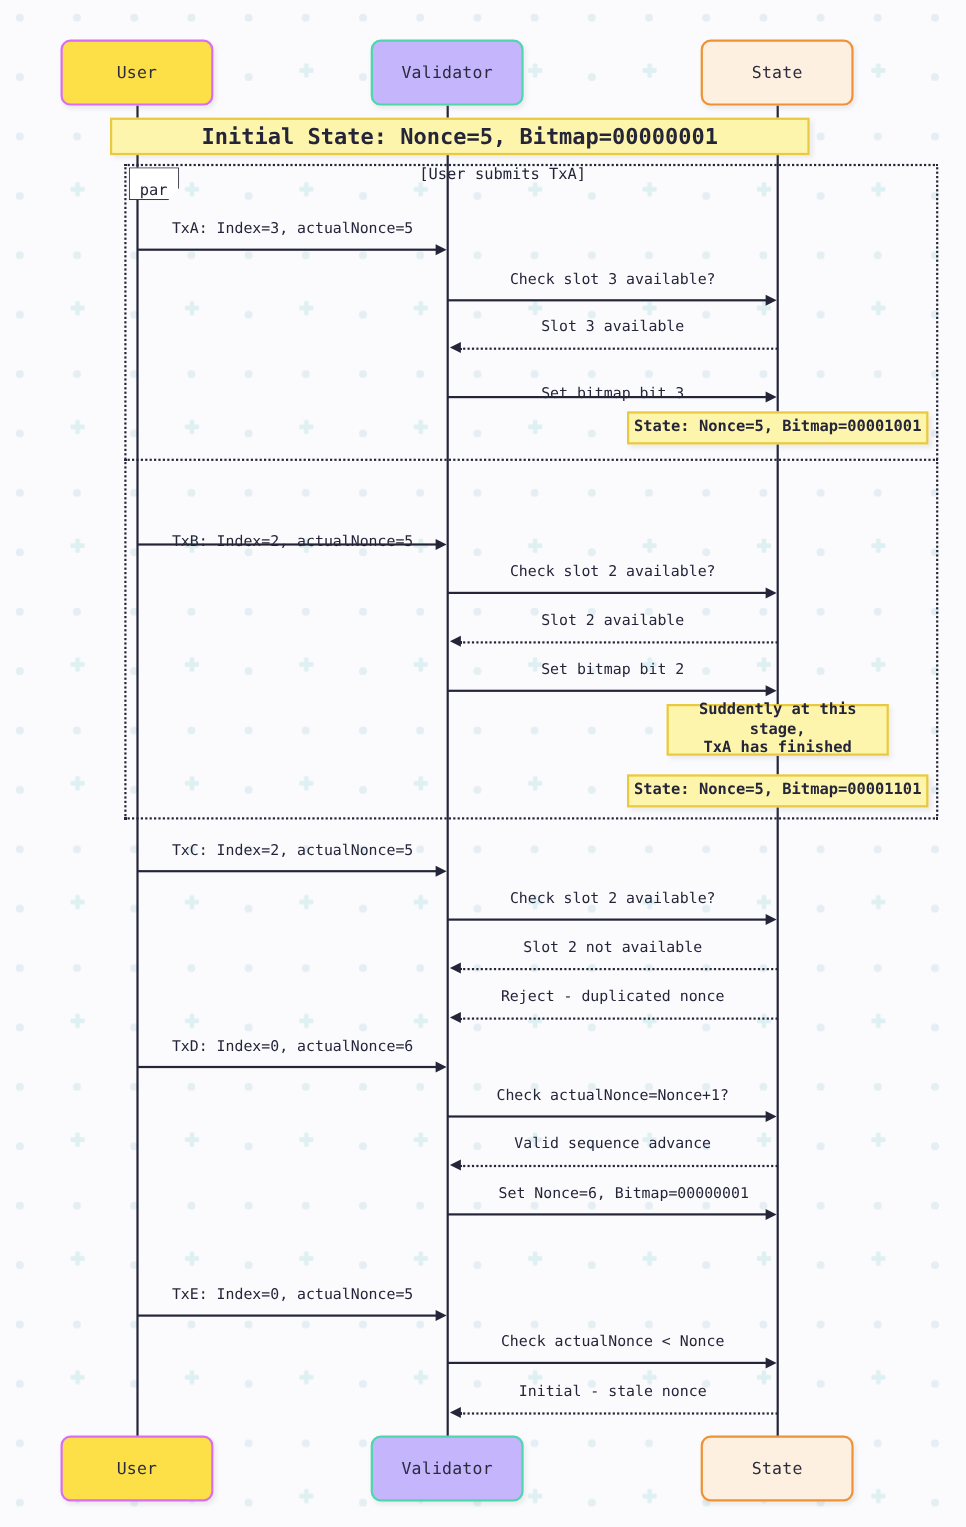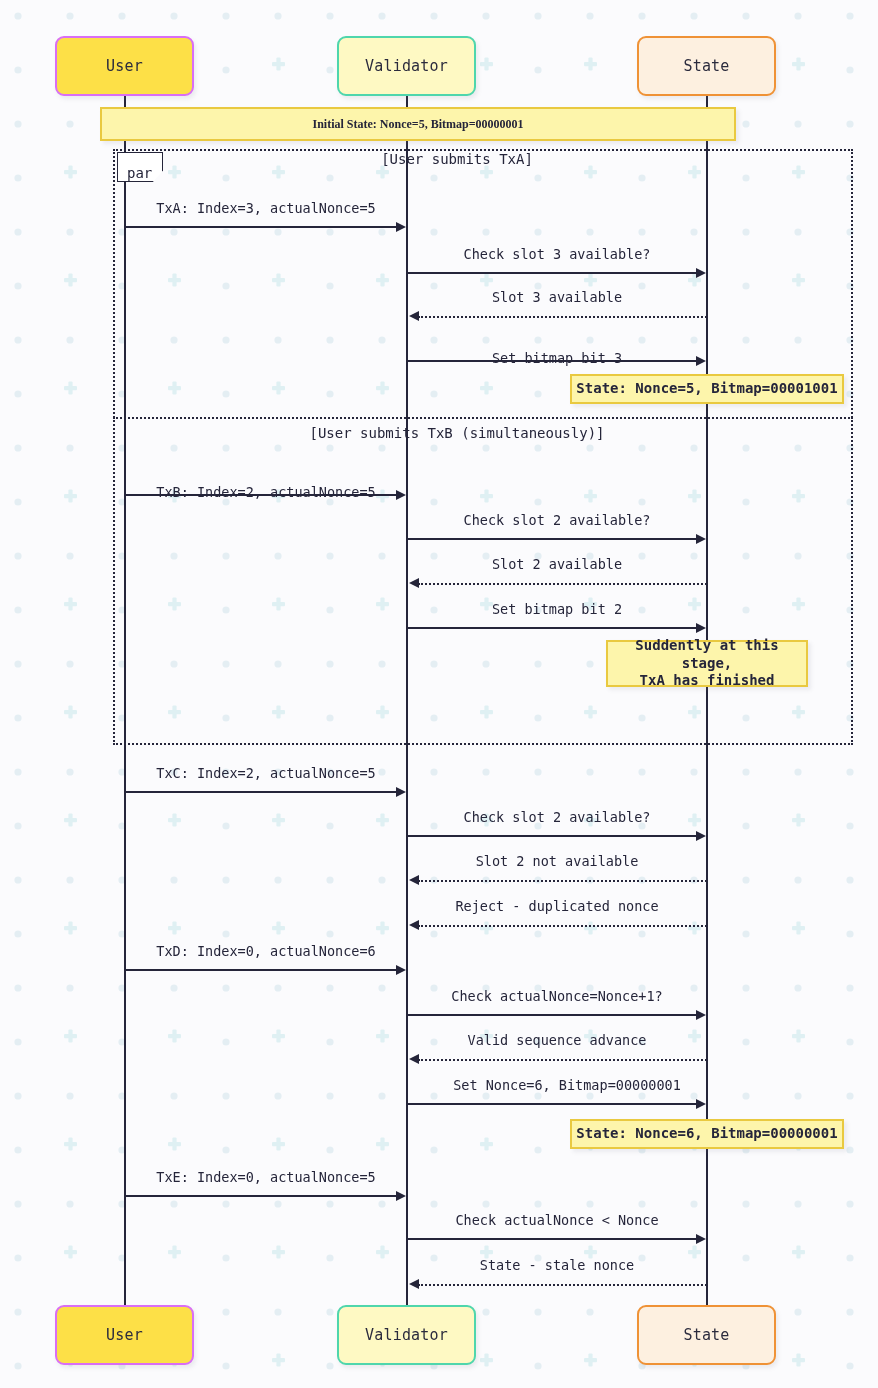--- a/index.html
+++ b/index.html
@@ -16,34 +16,34 @@
   .actor{
     position:absolute;z-index:4;
     box-sizing:border-box;
     border-radius:9px;
     display:flex;align-items:center;justify-content:center;
     font-size:15px;letter-spacing:.2px;
     color:#2b2b3d;
     box-shadow:2px 3px 4px rgba(120,120,140,.13);
   }
   .actor-user{background:#fde047;border:2px solid #d96ef5;}
-  .actor-validator{background:#fef9c3;border:2px solid #4fd6ac;}
+  .actor-validator{background:#c4b5fd;border:2px solid #4fd6ac;}
   .actor-state{background:#fdf0e0;border:2px solid #ef9236;}
   
   .lifeline{position:absolute;width:2px;background:#25253a;z-index:1;}
   
   .note{
     position:absolute;z-index:5;box-sizing:border-box;
     background:#fdf5ab;border:2px solid #e9c940;
     color:#25253a;font-weight:bold;font-size:14px;
     display:flex;align-items:center;justify-content:center;
     text-align:center;line-height:1.25;
     box-shadow:3px 3px 4px rgba(120,120,140,.12);
   }
-  .note.wide{font-size:12px;font-family:Liberation Serif, serif;}
+  .note.wide{font-size:20px;}
   
   .parframe{
     position:absolute;z-index:2;box-sizing:border-box;
     border:2px dotted #25253a;background:transparent;
   }
   .pardiv{position:absolute;z-index:2;border-top:2px dotted #25253a;}
   .parlabel{
     position:absolute;z-index:6;box-sizing:border-box;
     background:#ffffff;border:1.6px solid #25253a;
     border-bottom-right-radius:0;
@@ -102,23 +102,20 @@
   <div class="lifeline" style="left:706px;top:96px;height:1210px;"></div>
 
   <div class="parframe" style="left:113px;top:149px;width:740px;height:596px;"></div>
   <div class="pardiv" style="left:113px;top:417px;width:740px;"></div>
   <div class="parlabel" style="left:117px;top:152px;width:46px;height:30px;align-items:flex-end;">
     <span>par</span>
   </div>
   <div class="parcond" style="left:347px;top:151px;width:220px;">
     <span>[User submits TxA]</span>
   </div>
-  <div class="parcond" style="left:297px;top:425px;width:320px;">
-    <span>[User submits TxB (simultaneously)]</span>
-  </div>
 
   <div class="actor actor-user" style="left:55px;top:36px;width:139px;height:60px;">
     <span>User</span>
   </div>
   <div class="actor actor-validator" style="left:337px;top:36px;width:139px;height:60px;">
     <span>Validator</span>
   </div>
   <div class="actor actor-state" style="left:637px;top:36px;width:139px;height:60px;">
     <span>State</span>
   </div>
@@ -139,24 +136,24 @@
 
   <div class="note" style="left:570px;top:374px;width:274px;height:30px;">
     <span>State: Nonce=5, Bitmap=00001001</span>
   </div>
 
   <div class="note" style="left:606px;top:640px;width:202px;height:47px;flex-direction:column;">
     <span>Suddently at this stage,</span>
     <span>TxA has finished</span>
   </div>
 
-
-  <div class="note" style="left:570px;top:1119px;width:274px;height:30px;">
-    <span>State: Nonce=6, Bitmap=00000001</span>
-  </div>
+  <div class="note" style="left:570px;top:704px;width:274px;height:30px;">
+    <span>State: Nonce=5, Bitmap=00001101</span>
+  </div>
+
 
   <div class="msglabel" style="left:125px;top:200px;width:282px;">
     <span>TxA: Index=3, actualNonce=5</span>
   </div>
   <div class="msg" style="left:125px;top:226px;width:272px;"></div>
   <div class="arrowhead right" style="left:396px;top:222px;"></div>
 
   <div class="msglabel" style="left:407px;top:246px;width:300px;">
     <span>Check slot 3 available?</span>
   </div>
@@ -253,18 +250,18 @@
   <div class="msg" style="left:125px;top:1195px;width:272px;"></div>
   <div class="arrowhead right" style="left:396px;top:1191px;"></div>
 
   <div class="msglabel" style="left:407px;top:1212px;width:300px;">
     <span>Check actualNonce &lt; Nonce</span>
   </div>
   <div class="msg" style="left:407px;top:1238px;width:290px;"></div>
   <div class="arrowhead right" style="left:696px;top:1234px;"></div>
 
   <div class="msglabel" style="left:407px;top:1257px;width:300px;">
-    <span>State - stale nonce</span>
+    <span>Initial - stale nonce</span>
   </div>
   <div class="msg dashed" style="left:418px;top:1284px;width:289px;"></div>
   <div class="arrowhead left" style="left:409px;top:1279px;"></div>
 
 </div>
 
 </body></html>

